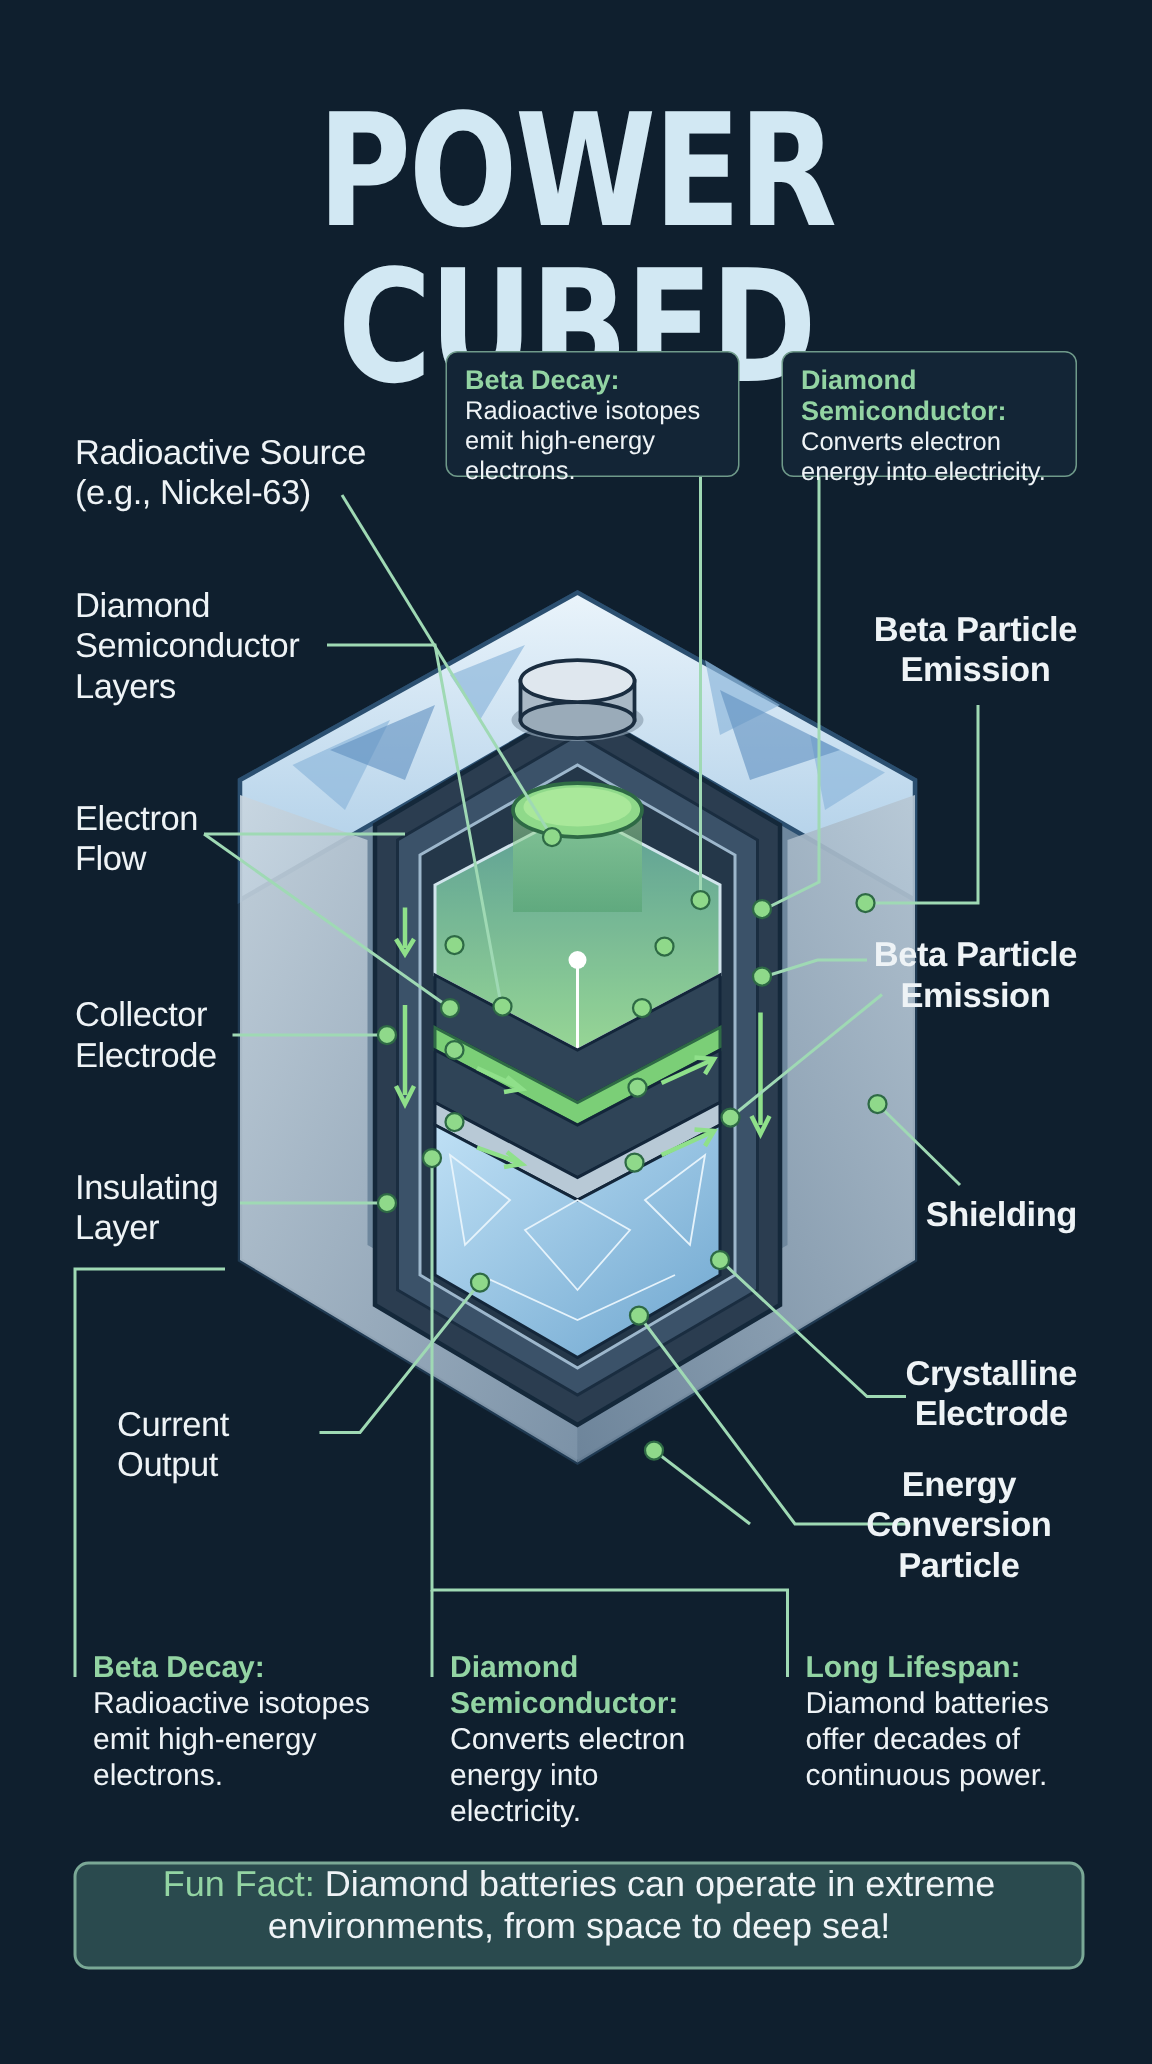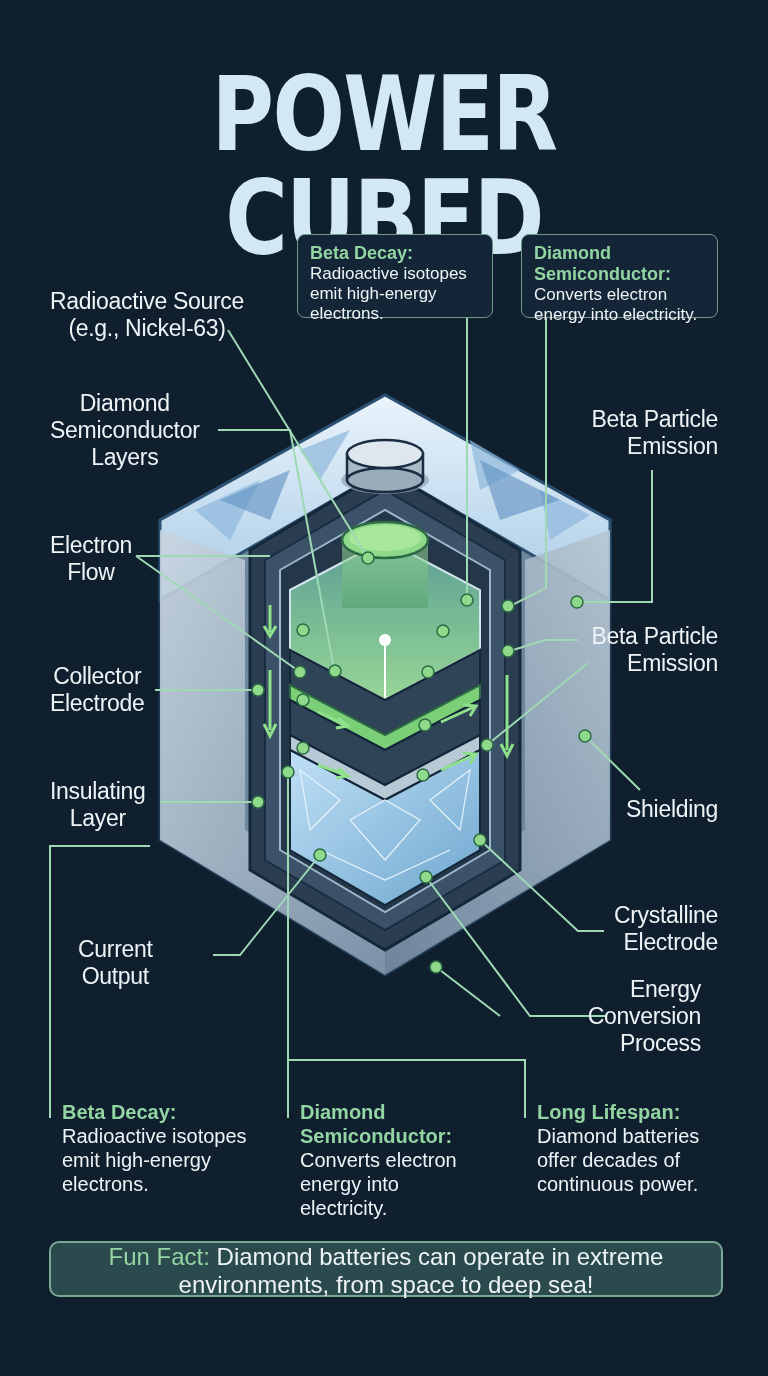--- a/index.html
+++ b/index.html
@@ -14,36 +14,36 @@
     position: absolute; left: 0; top: 62px; width: 768px;
     text-align: center;
     font-family: "DejaVu Sans", "Liberation Sans", sans-serif;
     font-weight: bold; font-size: 104px; letter-spacing: -2px;
     color: #d2e8f3; line-height: 1;
     transform: scaleX(0.82); transform-origin: center;
   }
   svg.art { position: absolute; left: 0; top: 0; }
   .lbl {
     position: absolute; font-size: 23px; line-height: 27px;
-    color: #eef3f6; letter-spacing: -0.3px; text-align: center;
-  }
-  .lbl.r { text-align: right; }
+    color: #eef3f6; letter-spacing: -0.3px;
+  }
+  .lbl.r { text-align: center; font-weight: bold; }
   .box {
     position: absolute; border: 1.5px solid #6f9a8a; border-radius: 8px;
     background: #132536; padding: 8px 12px; box-sizing: border-box;
   }
   .box .h { color: #93d4a3; font-weight: bold; font-size: 18px; line-height: 21px; }
   .box .t { color: #eef3f6; font-size: 17px; line-height: 20px; }
   .col {
     position: absolute; top: 1100px;
   }
   .col .h { color: #93d4a3; font-weight: bold; font-size: 20px; line-height: 24px; }
   .col .t { color: #eef3f6; font-size: 20px; line-height: 24px; }
   .fun {
-    position: absolute; left: 49px; top: 1241px; width: 674px; height: 56px;
+    position: absolute; left: 49px; top: 1241px; width: 674px; height: 72px;
     border: 2px solid #7aa896; border-radius: 10px;
     background: #2a4a4e; box-sizing: border-box;
     text-align: center; font-size: 24px; line-height: 28px; padding-top: 0px;
     color: #eef3f6;
   }
   .fun .k { color: #93d4a3; }
 </style>
 </head>
 <body>
 
@@ -235,21 +235,21 @@
 <div class="lbl r" style="right:50px; top:796px;">
   <div>Shielding</div>
 </div>
 <div class="lbl r" style="right:50px; top:902px;">
   <div>Crystalline</div>
     <div>Electrode</div>
 </div>
 <div class="lbl r" style="right:67px; top:976px;">
   <div>Energy</div>
     <div>Conversion</div>
-    <div>Process</div>
+    <div>Particle</div>
 </div>
 
 <div class="col" style="left:62px;">
   <div class="h">Beta Decay:</div>
   <div class="t">Radioactive isotopes</div>
   <div class="t">emit high-energy</div>
   <div class="t">electrons.</div>
 </div>
 <div class="col" style="left:300px;">
   <div class="h">Diamond</div>

